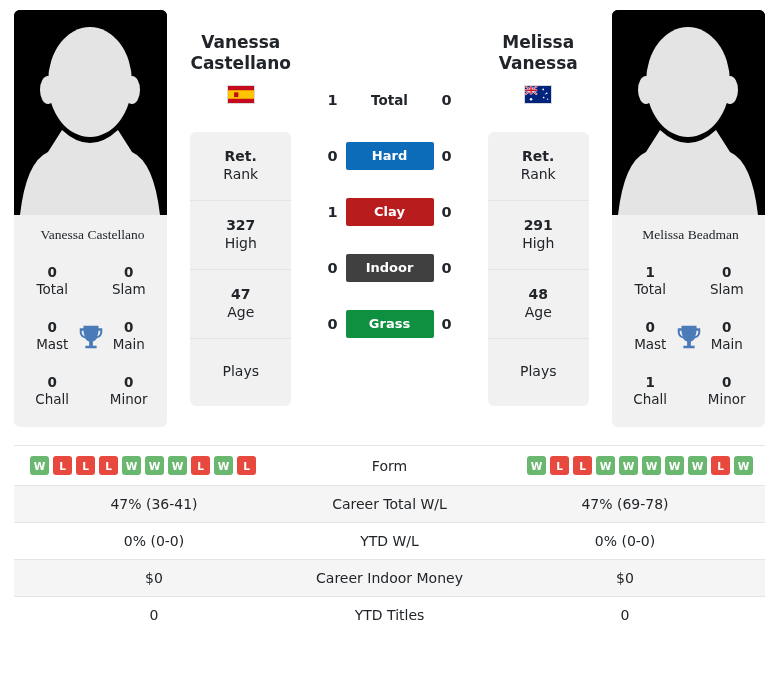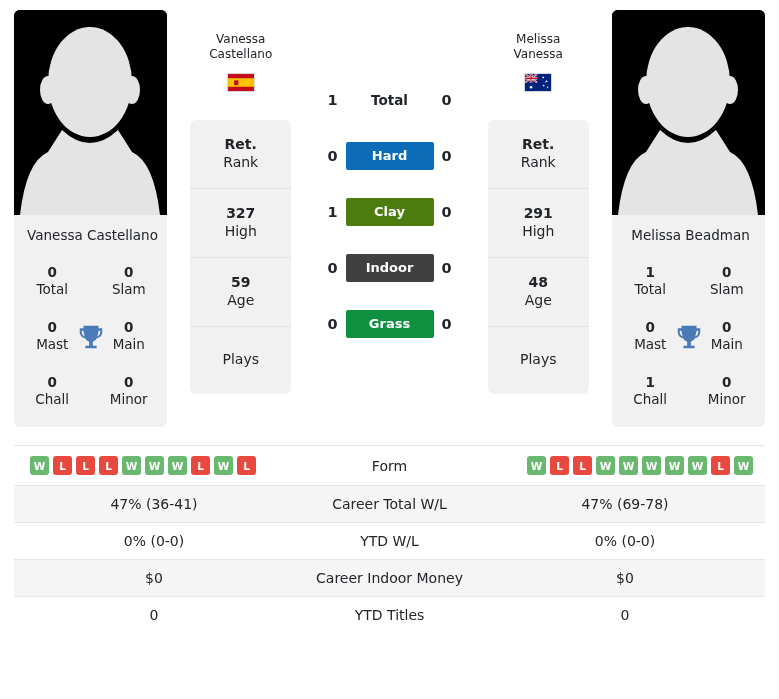--- a/index.html
+++ b/index.html
@@ -37,20 +37,21 @@
     display: block;
     position: relative;
   }
   .photo-img svg { display: block; width: 100%; height: 100%; }
   .photo-name {
     text-align: center;
     font-size: 13.5px;
     color: #212529;
     padding: 12px 4px 12px 8px;
     line-height: 1.2;
+    font-family: Liberation Serif, serif;
   }
   .titles-grid {
     display: grid;
     grid-template-columns: 1fr 1fr;
     position: relative;
   }
   .title-cell {
     text-align: center;
     padding: 9px 2px 12px 2px;
   }
@@ -78,22 +79,22 @@
 
   
   .mid-col {
     flex: 1 1 auto;
     display: flex;
     flex-direction: column;
     align-items: center;
     padding-top: 22px;
   }
   .pl-name {
-    font-size: 12px;
-    font-weight: normal;
+    font-size: 17px;
+    font-weight: bold;
     text-align: center;
     line-height: 1.22;
     color: #212529;
   }
   .flag {
     margin-top: 12px;
     width: 28px;
     height: 19px;
     border: 1px solid #d8d8d8;
     display: block;
@@ -155,21 +156,21 @@
     font-weight: bold;
     padding: 6px 0 7px 0;
     border-radius: 2px;
   }
   .h2h-badge.plain {
     color: #212529;
     background: transparent;
     font-size: 13.5px;
   }
   .h2h-badge.hard   { background: #0d6cb9; color: #ffffff; }
-  .h2h-badge.clay   { background: #4d7c0f; color: #ffffff; }
+  .h2h-badge.clay   { background: #b91c1c; color: #ffffff; }
   .h2h-badge.indoor { background: #404040; color: #ffffff; }
   .h2h-badge.grass  { background: #0f9040; color: #ffffff; }
 
   
   .cmp-table {
     margin-top: 18px;
     width: 751px;
     margin-left: 14px;
     border-collapse: collapse;
   }
@@ -281,21 +282,21 @@
       <div class="stat-card">
         <div class="stat-row">
           <div class="stat-val">Ret.</div>
           <div class="stat-lbl">Rank</div>
         </div>
         <div class="stat-row">
           <div class="stat-val">327</div>
           <div class="stat-lbl">High</div>
         </div>
         <div class="stat-row">
-          <div class="stat-val">59</div>
+          <div class="stat-val">47</div>
           <div class="stat-lbl">Age</div>
         </div>
         <div class="stat-row single">
           <div class="stat-lbl">Plays</div>
         </div>
       </div>
     </div>
 
     <div class="center-col">
       <div class="h2h-row">

